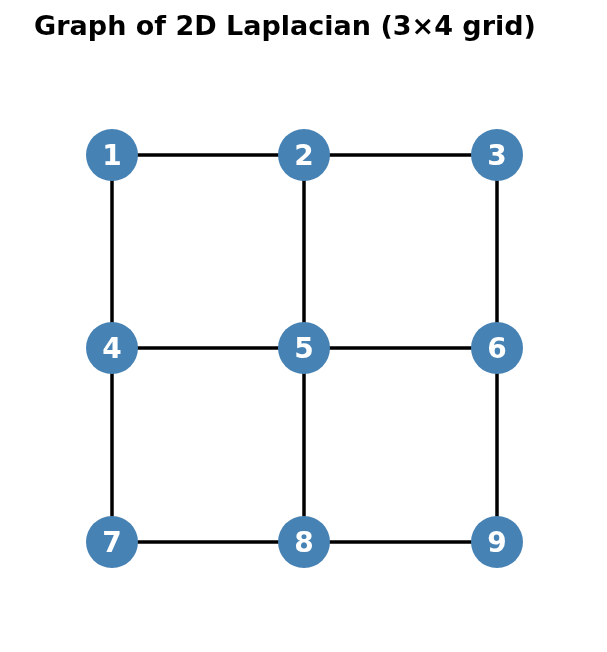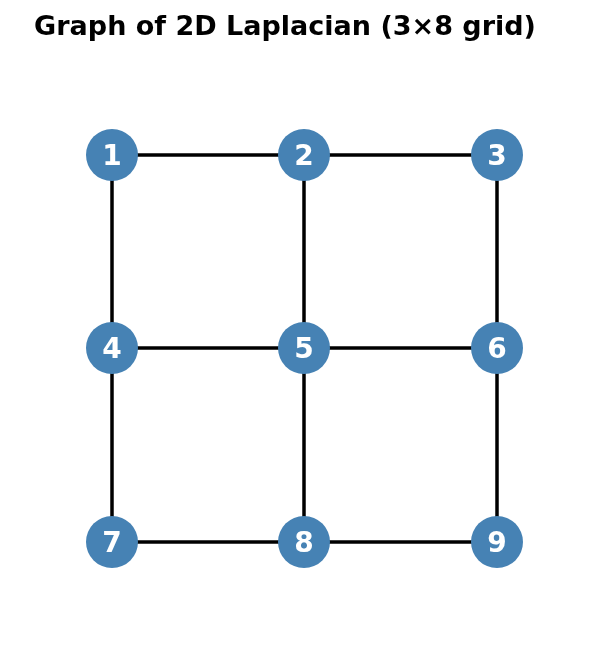--- a/index.html
+++ b/index.html
@@ -68,14 +68,14 @@
       <text x="304" y="348" fill="#ffffff" text-anchor="middle" dy="0.36em">5</text>
       <circle cx="497" cy="348" r="26" fill="#4682B4"></circle>
       <text x="497" y="348" fill="#ffffff" text-anchor="middle" dy="0.36em">6</text>
       <circle cx="112" cy="542" r="26" fill="#4682B4"></circle>
       <text x="112" y="542" fill="#ffffff" text-anchor="middle" dy="0.36em">7</text>
       <circle cx="304" cy="542" r="26" fill="#4682B4"></circle>
       <text x="304" y="542" fill="#ffffff" text-anchor="middle" dy="0.36em">8</text>
       <circle cx="497" cy="542" r="26" fill="#4682B4"></circle>
       <text x="497" y="542" fill="#ffffff" text-anchor="middle" dy="0.36em">9</text>
     </svg>
-  <div class="figure-title">Graph of 2D Laplacian (3×8 grid)</div>
+  <div class="figure-title">Graph of 2D Laplacian (3×4 grid)</div>
 </div>
 
 </body></html>

